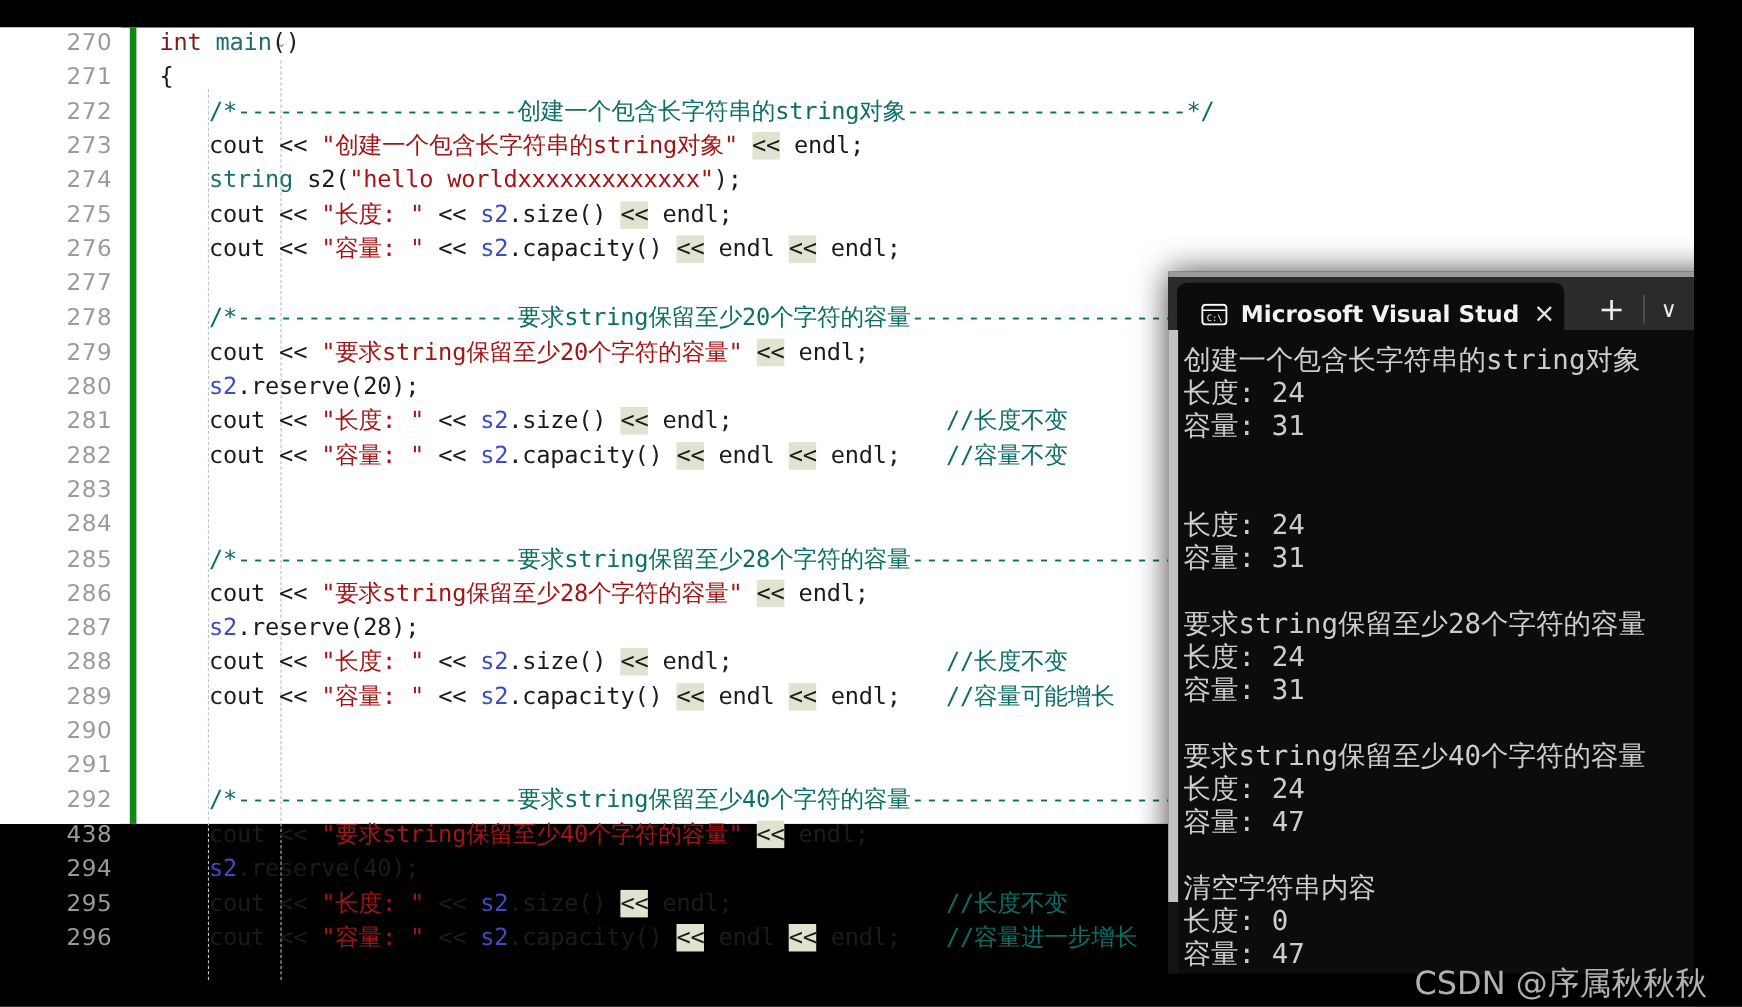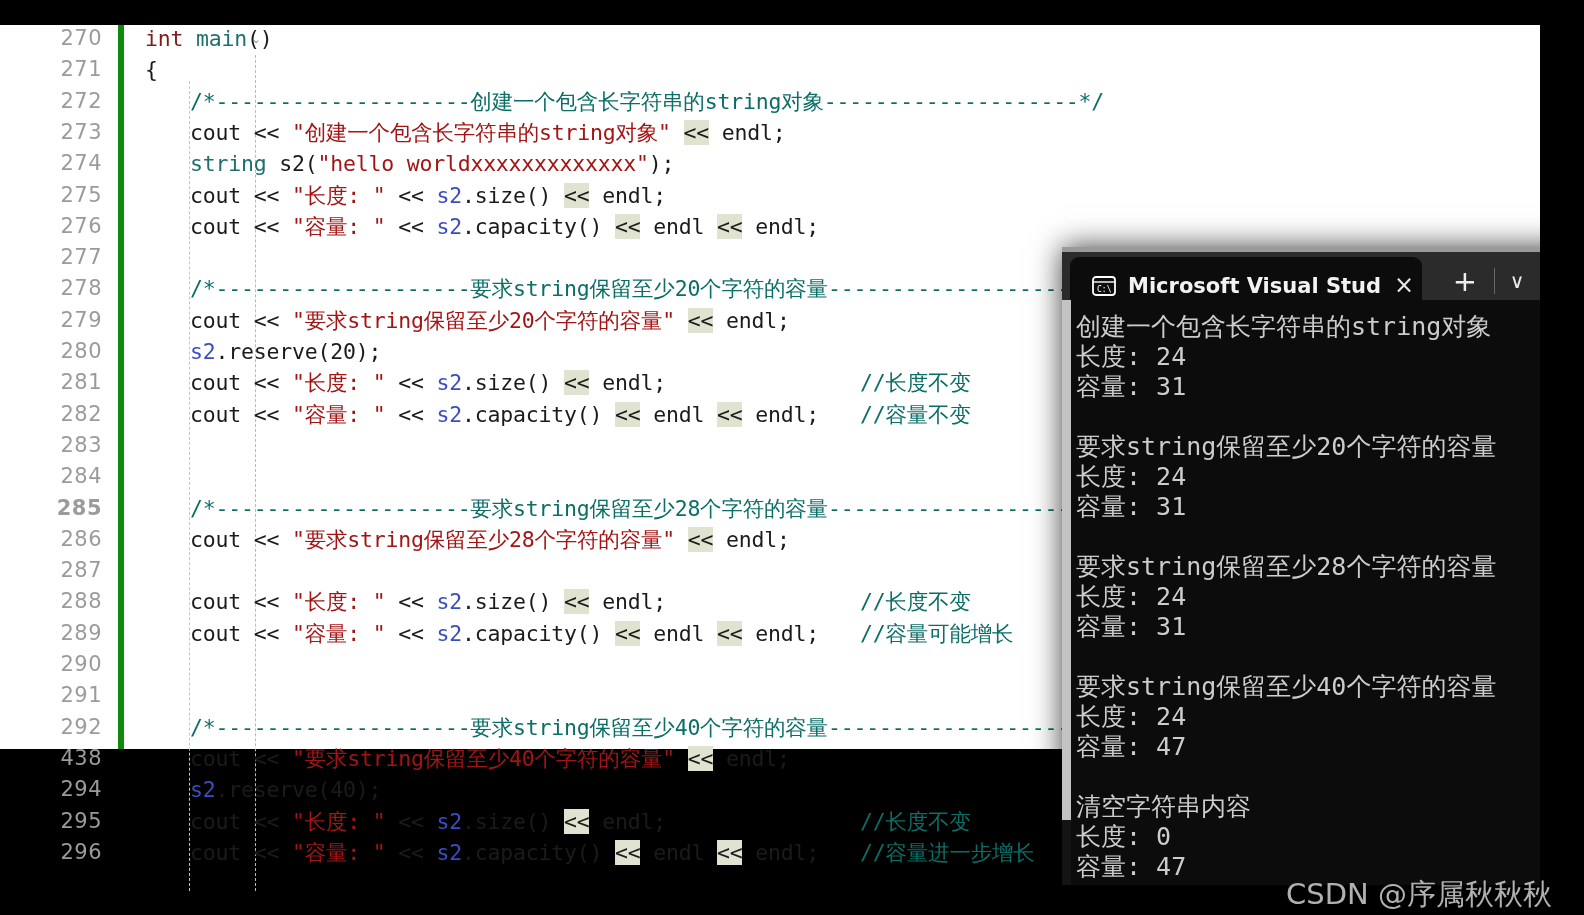--- a/index.html
+++ b/index.html
@@ -85,21 +85,21 @@
       <div class="lnum" style="top: 154.5px;">275</div>
       <div class="lnum" style="top: 185.8px;">276</div>
       <div class="lnum" style="top: 217.1px;">277</div>
       <div class="lnum" style="top: 248.4px;">278</div>
       <div class="lnum" style="top: 279.7px;">279</div>
       <div class="lnum" style="top: 311px;">280</div>
       <div class="lnum" style="top: 342.3px;">281</div>
       <div class="lnum" style="top: 373.6px;">282</div>
       <div class="lnum" style="top: 404.9px;">283</div>
       <div class="lnum" style="top: 436.2px;">284</div>
-      <div class="lnum" style="top: 467.5px; font-weight: bold;">285</div>
+      <div class="lnum" style="top: 467.5px;">285</div>
       <div class="lnum" style="top: 498.8px;">286</div>
       <div class="lnum" style="top: 530.1px;">287</div>
       <div class="lnum" style="top: 561.4px;">288</div>
       <div class="lnum" style="top: 592.7px;">289</div>
       <div class="lnum" style="top: 624px;">290</div>
       <div class="lnum" style="top: 655.3px;">291</div>
       <div class="lnum" style="top: 686.6px;">292</div>
       <div class="lnum" style="top: 717.9px;">438</div>
       <div class="lnum" style="top: 749.2px;">294</div>
       <div class="lnum" style="top: 780.5px;">295</div>
@@ -122,20 +122,21 @@
       <div class="cline" style="top: 217.1px; padding-left: 50px; position: absolute;"></div>
       <div class="cline" style="top: 248.4px; padding-left: 50px; position: absolute;"><span class="cmt">/*--------------------要求string保留至少20个字符的容量--------------------*/</span></div>
       <div class="cline" style="top: 279.7px; padding-left: 50px; position: absolute;"><span class="id">cout </span><span class="op">&lt;&lt; </span><span class="str">"要求string保留至少20个字符的容量" </span><span class="hl">&lt;&lt;</span><span class="id"> endl;</span></div>
       <div class="cline" style="top: 311px; padding-left: 50px; position: absolute;"><span class="var">s2</span><span class="id">.reserve</span><span class="op">(20);</span></div>
       <div class="cline" style="top: 342.3px; padding-left: 50px; position: absolute;"><span class="id">cout </span><span class="op">&lt;&lt; </span><span class="str">"长度: " </span><span class="op">&lt;&lt; </span><span class="var">s2</span><span class="id">.size() </span><span class="hl">&lt;&lt;</span><span class="id"> endl;</span><span>          </span><span class="cmt" style="position: absolute; left: 720px;">//长度不变</span></div>
       <div class="cline" style="top: 373.6px; padding-left: 50px; position: absolute;"><span class="id">cout </span><span class="op">&lt;&lt; </span><span class="str">"容量: " </span><span class="op">&lt;&lt; </span><span class="var">s2</span><span class="id">.capacity() </span><span class="hl">&lt;&lt;</span><span class="id"> endl </span><span class="hl">&lt;&lt;</span><span class="id"> endl;</span><span>          </span><span class="cmt" style="position: absolute; left: 720px;">//容量不变</span></div>
       <div class="cline" style="top: 404.9px; padding-left: 50px; position: absolute;"></div>
       <div class="cline" style="top: 436.2px; padding-left: 50px; position: absolute;"></div>
       <div class="cline" style="top: 467.5px; padding-left: 50px; position: absolute;"><span class="cmt">/*--------------------要求string保留至少28个字符的容量--------------------*/</span></div>
       <div class="cline" style="top: 498.8px; padding-left: 50px; position: absolute;"><span class="id">cout </span><span class="op">&lt;&lt; </span><span class="str">"要求string保留至少28个字符的容量" </span><span class="hl">&lt;&lt;</span><span class="id"> endl;</span></div>
+      <div class="cline" style="top: 530.1px; padding-left: 50px; position: absolute;"><span class="var">s2</span><span class="id">.reserve</span><span class="op">(28);</span></div>
       <div class="cline" style="top: 561.4px; padding-left: 50px; position: absolute;"><span class="id">cout </span><span class="op">&lt;&lt; </span><span class="str">"长度: " </span><span class="op">&lt;&lt; </span><span class="var">s2</span><span class="id">.size() </span><span class="hl">&lt;&lt;</span><span class="id"> endl;</span><span>          </span><span class="cmt" style="position: absolute; left: 720px;">//长度不变</span></div>
       <div class="cline" style="top: 592.7px; padding-left: 50px; position: absolute;"><span class="id">cout </span><span class="op">&lt;&lt; </span><span class="str">"容量: " </span><span class="op">&lt;&lt; </span><span class="var">s2</span><span class="id">.capacity() </span><span class="hl">&lt;&lt;</span><span class="id"> endl </span><span class="hl">&lt;&lt;</span><span class="id"> endl;</span><span>          </span><span class="cmt" style="position: absolute; left: 720px;">//容量可能增长</span></div>
       <div class="cline" style="top: 624px; padding-left: 50px; position: absolute;"></div>
       <div class="cline" style="top: 655.3px; padding-left: 50px; position: absolute;"></div>
       <div class="cline" style="top: 686.6px; padding-left: 50px; position: absolute;"><span class="cmt">/*--------------------要求string保留至少40个字符的容量--------------------*/</span></div>
       <div class="cline" style="top: 717.9px; padding-left: 50px; position: absolute;"><span class="id">cout </span><span class="op">&lt;&lt; </span><span class="str">"要求string保留至少40个字符的容量" </span><span class="hl">&lt;&lt;</span><span class="id"> endl;</span></div>
       <div class="cline" style="top: 749.2px; padding-left: 50px; position: absolute;"><span class="var">s2</span><span class="id">.reserve</span><span class="op">(40);</span></div>
       <div class="cline" style="top: 780.5px; padding-left: 50px; position: absolute;"><span class="id">cout </span><span class="op">&lt;&lt; </span><span class="str">"长度: " </span><span class="op">&lt;&lt; </span><span class="var">s2</span><span class="id">.size() </span><span class="hl">&lt;&lt;</span><span class="id"> endl;</span><span>          </span><span class="cmt" style="position: absolute; left: 720px;">//长度不变</span></div>
       <div class="cline" style="top: 811.8px; padding-left: 50px; position: absolute;"><span class="id">cout </span><span class="op">&lt;&lt; </span><span class="str">"容量: " </span><span class="op">&lt;&lt; </span><span class="var">s2</span><span class="id">.capacity() </span><span class="hl">&lt;&lt;</span><span class="id"> endl </span><span class="hl">&lt;&lt;</span><span class="id"> endl;</span><span>          </span><span class="cmt" style="position: absolute; left: 720px;">//容量进一步增长</span></div>
     </div>
@@ -158,21 +159,20 @@
     <div id="tabmenu">∨</div>
   </div>
   <div id="termbody">
     <div id="scroll">
       <div id="scrollthumb"></div>
     </div>
   <div class="tline" style="top: 12px;">创建一个包含长字符串的string对象</div>
       <div class="tline" style="top: 42px;">长度: 24</div>
       <div class="tline" style="top: 72px;">容量: 31</div>
       <div class="tline" style="top: 102px;"></div>
-      <div class="tline" style="top: 132px;">要求string保留至少20个字符的容量</div>
       <div class="tline" style="top: 162px;">长度: 24</div>
       <div class="tline" style="top: 192px;">容量: 31</div>
       <div class="tline" style="top: 222px;"></div>
       <div class="tline" style="top: 252px;">要求string保留至少28个字符的容量</div>
       <div class="tline" style="top: 282px;">长度: 24</div>
       <div class="tline" style="top: 312px;">容量: 31</div>
       <div class="tline" style="top: 342px;"></div>
       <div class="tline" style="top: 372px;">要求string保留至少40个字符的容量</div>
       <div class="tline" style="top: 402px;">长度: 24</div>
       <div class="tline" style="top: 432px;">容量: 47</div>

